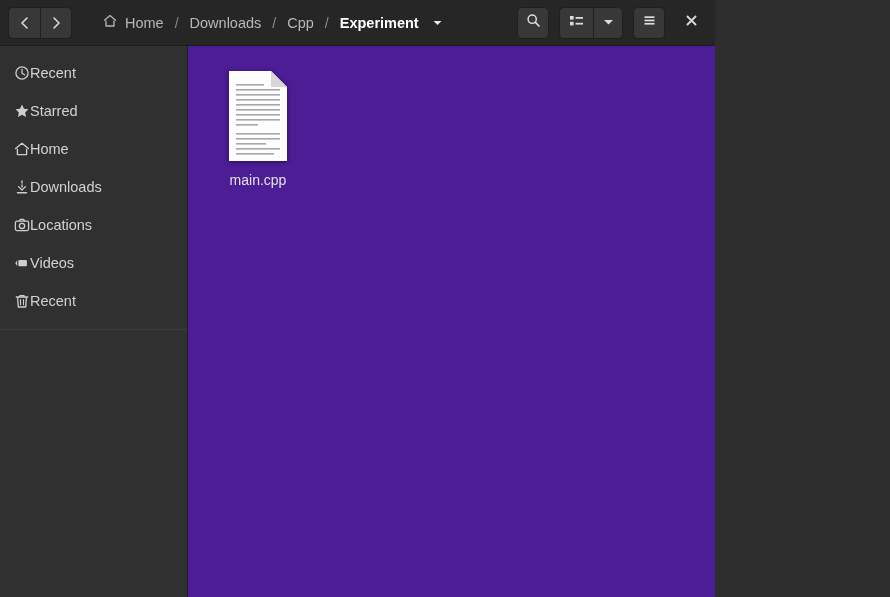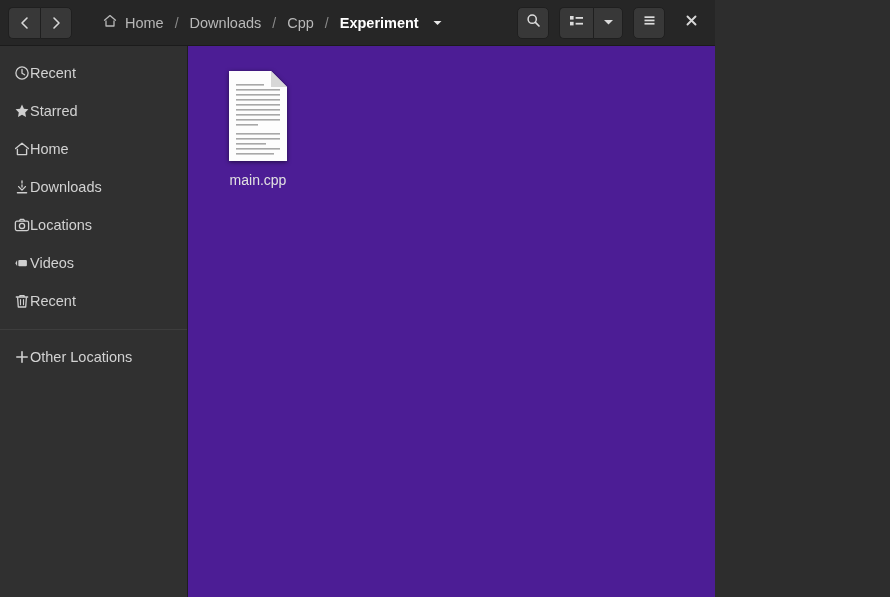--- a/index.html
+++ b/index.html
@@ -311,28 +311,20 @@
             <path d="M5.9 4 V2.6 H10.1 V4" fill="none" stroke="#cfcfcf" stroke-width="1.3" stroke-linejoin="round"></path>
             <path d="M3.6 4.3 L4.3 14 H11.7 L12.4 4.3" fill="none" stroke="#cfcfcf" stroke-width="1.3" stroke-linejoin="round"></path>
             <path d="M6.5 6.6 V11.8 M9.5 6.6 V11.8" stroke="#cfcfcf" stroke-width="1.1" stroke-linecap="round"></path>
           </svg>
         </span>
         <span class="lbl">Recent</span>
       </div>
 
       <div class="side-sep"></div>
 
-      <div class="side-item">
-        <span class="ico">
-          <svg width="16" height="16" viewBox="0 0 16 16">
-            <path d="M8 2.8 V13.2 M2.8 8 H13.2" stroke="#cfcfcf" stroke-width="1.6" stroke-linecap="round"></path>
-          </svg>
-        </span>
-        <span class="lbl">Other Locations</span>
-      </div>
     </div>
 
     <div class="content">
       <div class="grid">
 
         <div class="file-item">
           <div class="file-thumb">
             <svg width="62" height="92" viewBox="0 0 62 92">
               <path d="M2 1 H44 L60 17 V91 H2 Z" fill="#fdfdfd"></path>
               <path d="M44 1 L60 17 H44 Z" fill="#d7d7d7"></path>

